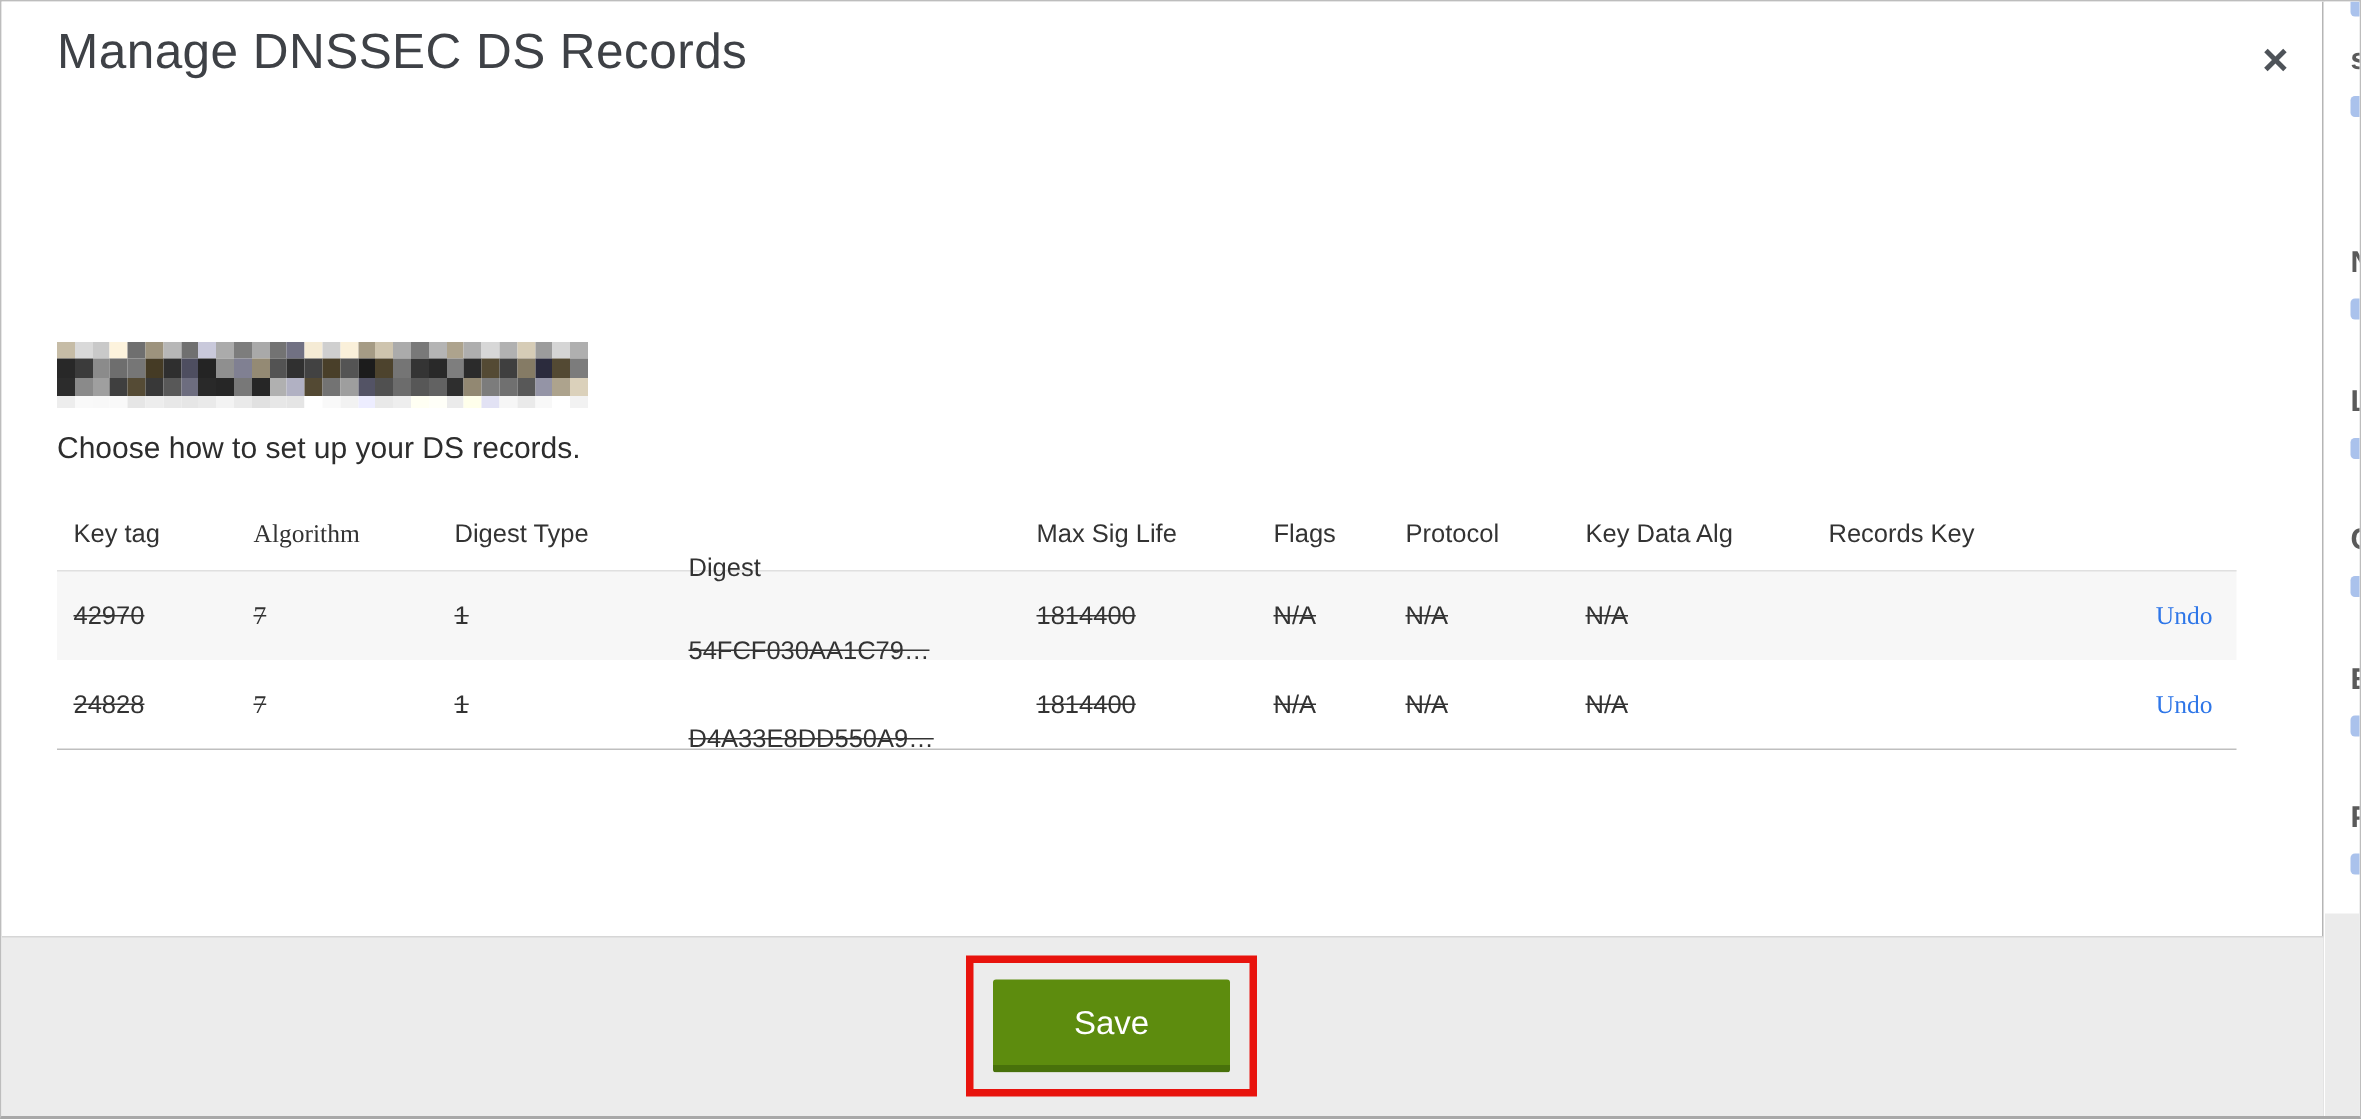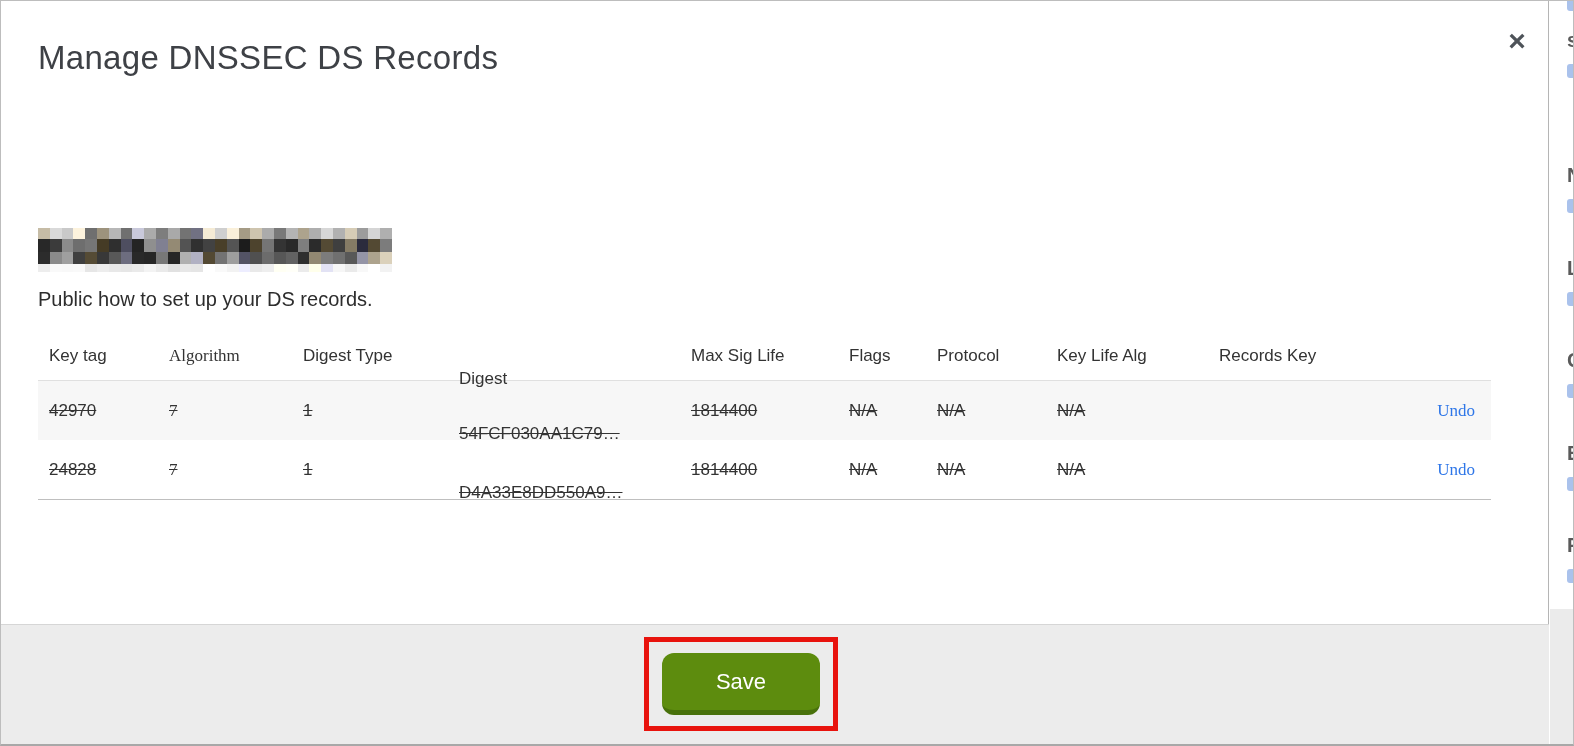--- a/index.html
+++ b/index.html
@@ -7,21 +7,21 @@
   body { font-family:"Liberation Sans","DejaVu Sans",sans-serif; }
   .page {
     position:relative; width:1574px; height:746px; background:#fff;
     overflow:hidden; border:1px solid #bdbdbd; border-bottom:2px solid #a8a8a8;
   }
   .modal {
     position:absolute; left:0; top:0; width:1548px; height:744px;
     background:#fff; border-right:1px solid #b5b5b5;
   }
   .title {
-    position:absolute; left:37px; top:38px;
+    position:absolute; left:37px; top:14px;
     font-size:33px; font-weight:400; letter-spacing:.3px; color:#3e4146;
   }
   .close-btn {
     position:absolute; left:1496px; top:20px; width:40px; height:40px;
     background:none; border:none; font-size:30px; font-weight:600;
     color:#4e5359; cursor:pointer; line-height:40px; text-align:center;
   }
   .domain-mosaic {
     position:absolute; left:37px; top:227px; width:354px; height:44px;
     font-size:0; line-height:0;
@@ -62,21 +62,21 @@
     position:absolute; left:0; top:623px; width:1548px; height:121px;
     background:#ececec; border-top:1px solid #d6d6d6;
   }
   .red-highlight {
     position:absolute; left:643px; top:12px;
     border:5px solid #e8130d; padding:11px 13px; background:transparent;
   }
   .save-btn {
     display:block; width:158px; height:62px;
     background:#5d8c0e; border:none; border-bottom:5px solid #48710b;
-    border-radius:12px; color:#fff; font-size:22px; font-family:inherit; cursor:pointer;
+    border-radius:2px; color:#fff; font-size:22px; font-family:inherit; cursor:pointer;
   }
   .cancel-link {
     position:absolute; left:835px; top:0; height:100%;
     display:flex; align-items:center; font-size:23px;
   }
   
   .bg-strip {
     position:absolute; left:1549px; top:0; width:25px; height:746px;
     overflow:hidden; background:#fff;
   }
@@ -96,32 +96,32 @@
 
 <div class="page">
   <div class="modal">
 
     <h1 class="title">Manage DNSSEC DS Records</h1>
 
     <button class="close-btn">×</button>
 
     <div class="domain-mosaic" id="mosaic"><i style="width: 11.8px; height: 11px; background: rgb(198, 188, 166);"></i><i style="width: 11.8px; height: 11px; background: rgb(217, 217, 217);"></i><i style="width: 11.8px; height: 11px; background: rgb(201, 201, 201);"></i><i style="width: 11.8px; height: 11px; background: rgb(253, 243, 221);"></i><i style="width: 11.8px; height: 11px; background: rgb(111, 111, 111);"></i><i style="width: 11.8px; height: 11px; background: rgb(157, 147, 125);"></i><i style="width: 11.8px; height: 11px; background: rgb(183, 183, 183);"></i><i style="width: 11.8px; height: 11px; background: rgb(112, 112, 112);"></i><i style="width: 11.8px; height: 11px; background: rgb(201, 201, 219);"></i><i style="width: 11.8px; height: 11px; background: rgb(171, 171, 171);"></i><i style="width: 11.8px; height: 11px; background: rgb(125, 125, 125);"></i><i style="width: 11.8px; height: 11px; background: rgb(169, 169, 169);"></i><i style="width: 11.8px; height: 11px; background: rgb(115, 115, 115);"></i><i style="width: 11.8px; height: 11px; background: rgb(113, 113, 131);"></i><i style="width: 11.8px; height: 11px; background: rgb(245, 235, 213);"></i><i style="width: 11.8px; height: 11px; background: rgb(207, 207, 207);"></i><i style="width: 11.8px; height: 11px; background: rgb(250, 240, 218);"></i><i style="width: 11.8px; height: 11px; background: rgb(165, 155, 133);"></i><i style="width: 11.8px; height: 11px; background: rgb(206, 196, 174);"></i><i style="width: 11.8px; height: 11px; background: rgb(171, 171, 171);"></i><i style="width: 11.8px; height: 11px; background: rgb(121, 121, 121);"></i><i style="width: 11.8px; height: 11px; background: rgb(180, 180, 180);"></i><i style="width: 11.8px; height: 11px; background: rgb(173, 163, 141);"></i><i style="width: 11.8px; height: 11px; background: rgb(174, 174, 174);"></i><i style="width: 11.8px; height: 11px; background: rgb(215, 215, 215);"></i><i style="width: 11.8px; height: 11px; background: rgb(177, 177, 177);"></i><i style="width: 11.8px; height: 11px; background: rgb(214, 204, 182);"></i><i style="width: 11.8px; height: 11px; background: rgb(156, 156, 156);"></i><i style="width: 11.8px; height: 11px; background: rgb(213, 213, 213);"></i><i style="width: 11.8px; height: 11px; background: rgb(175, 175, 175);"></i><br><i style="width: 11.8px; height: 13px; background: rgb(40, 40, 40);"></i><i style="width: 11.8px; height: 13px; background: rgb(59, 59, 59);"></i><i style="width: 11.8px; height: 13px; background: rgb(139, 139, 139);"></i><i style="width: 11.8px; height: 13px; background: rgb(110, 110, 110);"></i><i style="width: 11.8px; height: 13px; background: rgb(118, 118, 118);"></i><i style="width: 11.8px; height: 13px; background: rgb(69, 59, 37);"></i><i style="width: 11.8px; height: 13px; background: rgb(47, 47, 47);"></i><i style="width: 11.8px; height: 13px; background: rgb(78, 78, 96);"></i><i style="width: 11.8px; height: 13px; background: rgb(36, 36, 36);"></i><i style="width: 11.8px; height: 13px; background: rgb(143, 143, 143);"></i><i style="width: 11.8px; height: 13px; background: rgb(128, 128, 146);"></i><i style="width: 11.8px; height: 13px; background: rgb(148, 138, 116);"></i><i style="width: 11.8px; height: 13px; background: rgb(83, 83, 83);"></i><i style="width: 11.8px; height: 13px; background: rgb(48, 48, 48);"></i><i style="width: 11.8px; height: 13px; background: rgb(66, 66, 66);"></i><i style="width: 11.8px; height: 13px; background: rgb(73, 63, 41);"></i><i style="width: 11.8px; height: 13px; background: rgb(84, 84, 84);"></i><i style="width: 11.8px; height: 13px; background: rgb(28, 28, 28);"></i><i style="width: 11.8px; height: 13px; background: rgb(77, 67, 45);"></i><i style="width: 11.8px; height: 13px; background: rgb(117, 117, 117);"></i><i style="width: 11.8px; height: 13px; background: rgb(52, 52, 52);"></i><i style="width: 11.8px; height: 13px; background: rgb(41, 41, 41);"></i><i style="width: 11.8px; height: 13px; background: rgb(126, 126, 126);"></i><i style="width: 11.8px; height: 13px; background: rgb(43, 43, 43);"></i><i style="width: 11.8px; height: 13px; background: rgb(84, 74, 52);"></i><i style="width: 11.8px; height: 13px; background: rgb(63, 63, 63);"></i><i style="width: 11.8px; height: 13px; background: rgb(133, 123, 101);"></i><i style="width: 11.8px; height: 13px; background: rgb(43, 43, 61);"></i><i style="width: 11.8px; height: 13px; background: rgb(83, 73, 51);"></i><i style="width: 11.8px; height: 13px; background: rgb(124, 124, 124);"></i><br><i style="width: 11.8px; height: 12px; background: rgb(44, 44, 44);"></i><i style="width: 11.8px; height: 12px; background: rgb(138, 138, 138);"></i><i style="width: 11.8px; height: 12px; background: rgb(159, 159, 159);"></i><i style="width: 11.8px; height: 12px; background: rgb(63, 63, 63);"></i><i style="width: 11.8px; height: 12px; background: rgb(85, 75, 53);"></i><i style="width: 11.8px; height: 12px; background: rgb(56, 56, 56);"></i><i style="width: 11.8px; height: 12px; background: rgb(88, 88, 88);"></i><i style="width: 11.8px; height: 12px; background: rgb(109, 109, 127);"></i><i style="width: 11.8px; height: 12px; background: rgb(41, 41, 41);"></i><i style="width: 11.8px; height: 12px; background: rgb(38, 38, 38);"></i><i style="width: 11.8px; height: 12px; background: rgb(120, 120, 120);"></i><i style="width: 11.8px; height: 12px; background: rgb(38, 38, 38);"></i><i style="width: 11.8px; height: 12px; background: rgb(176, 176, 176);"></i><i style="width: 11.8px; height: 12px; background: rgb(177, 177, 195);"></i><i style="width: 11.8px; height: 12px; background: rgb(83, 73, 51);"></i><i style="width: 11.8px; height: 12px; background: rgb(115, 115, 115);"></i><i style="width: 11.8px; height: 12px; background: rgb(158, 158, 158);"></i><i style="width: 11.8px; height: 12px; background: rgb(83, 83, 101);"></i><i style="width: 11.8px; height: 12px; background: rgb(80, 80, 80);"></i><i style="width: 11.8px; height: 12px; background: rgb(108, 108, 108);"></i><i style="width: 11.8px; height: 12px; background: rgb(87, 87, 87);"></i><i style="width: 11.8px; height: 12px; background: rgb(98, 98, 98);"></i><i style="width: 11.8px; height: 12px; background: rgb(46, 46, 46);"></i><i style="width: 11.8px; height: 12px; background: rgb(146, 136, 114);"></i><i style="width: 11.8px; height: 12px; background: rgb(124, 124, 124);"></i><i style="width: 11.8px; height: 12px; background: rgb(112, 112, 112);"></i><i style="width: 11.8px; height: 12px; background: rgb(88, 88, 88);"></i><i style="width: 11.8px; height: 12px; background: rgb(148, 148, 166);"></i><i style="width: 11.8px; height: 12px; background: rgb(173, 163, 141);"></i><i style="width: 11.8px; height: 12px; background: rgb(219, 209, 187);"></i><br><i style="width: 11.8px; height: 8px; background: rgb(237, 237, 237);"></i><i style="width: 11.8px; height: 8px; background: rgb(249, 249, 249);"></i><i style="width: 11.8px; height: 8px; background: rgb(248, 248, 248);"></i><i style="width: 11.8px; height: 8px; background: rgb(249, 249, 249);"></i><i style="width: 11.8px; height: 8px; background: rgb(230, 230, 230);"></i><i style="width: 11.8px; height: 8px; background: rgb(237, 237, 237);"></i><i style="width: 11.8px; height: 8px; background: rgb(232, 232, 232);"></i><i style="width: 11.8px; height: 8px; background: rgb(230, 230, 230);"></i><i style="width: 11.8px; height: 8px; background: rgb(234, 234, 234);"></i><i style="width: 11.8px; height: 8px; background: rgb(243, 243, 243);"></i><i style="width: 11.8px; height: 8px; background: rgb(234, 234, 234);"></i><i style="width: 11.8px; height: 8px; background: rgb(225, 225, 225);"></i><i style="width: 11.8px; height: 8px; background: rgb(231, 231, 231);"></i><i style="width: 11.8px; height: 8px; background: rgb(229, 229, 229);"></i><i style="width: 11.8px; height: 8px; background: rgb(255, 255, 255);"></i><i style="width: 11.8px; height: 8px; background: rgb(249, 249, 249);"></i><i style="width: 11.8px; height: 8px; background: rgb(242, 242, 242);"></i><i style="width: 11.8px; height: 8px; background: rgb(237, 237, 255);"></i><i style="width: 11.8px; height: 8px; background: rgb(233, 233, 233);"></i><i style="width: 11.8px; height: 8px; background: rgb(238, 238, 238);"></i><i style="width: 11.8px; height: 8px; background: rgb(255, 255, 243);"></i><i style="width: 11.8px; height: 8px; background: rgb(255, 255, 248);"></i><i style="width: 11.8px; height: 8px; background: rgb(235, 235, 235);"></i><i style="width: 11.8px; height: 8px; background: rgb(255, 255, 235);"></i><i style="width: 11.8px; height: 8px; background: rgb(226, 226, 244);"></i><i style="width: 11.8px; height: 8px; background: rgb(246, 246, 246);"></i><i style="width: 11.8px; height: 8px; background: rgb(234, 234, 234);"></i><i style="width: 11.8px; height: 8px; background: rgb(248, 248, 248);"></i><i style="width: 11.8px; height: 8px; background: rgb(255, 255, 255);"></i><i style="width: 11.8px; height: 8px; background: rgb(242, 242, 242);"></i><br></div>
 
-    <p class="subtitle">Public how to set up your DS records.</p>
+    <p class="subtitle">Choose how to set up your DS records.</p>
 
     <div class="ds-table">
       <div class="thead">
         <span class="c c-keytag">Key tag</span>
         <span class="c c-alg">Algorithm</span>
         <span class="c c-dtype">Digest Type</span>
         <span class="c c-digest">Digest</span>
         <span class="c c-maxsig">Max Sig Life</span>
         <span class="c c-flags">Flags</span>
         <span class="c c-proto">Protocol</span>
-        <span class="c c-kda">Key Life Alg</span>
+        <span class="c c-kda">Key Data Alg</span>
         <span class="c c-pub">Records Key</span>
         <span class="c c-undo"></span>
       </div>
 
       <div class="trow r0 struck">
         <span class="c c-keytag">42970</span>
         <span class="c c-alg">7</span>
         <span class="c c-dtype">1</span>
         <span class="c c-digest">54FCF030AA1C79…</span>
         <span class="c c-maxsig">1814400</span>

